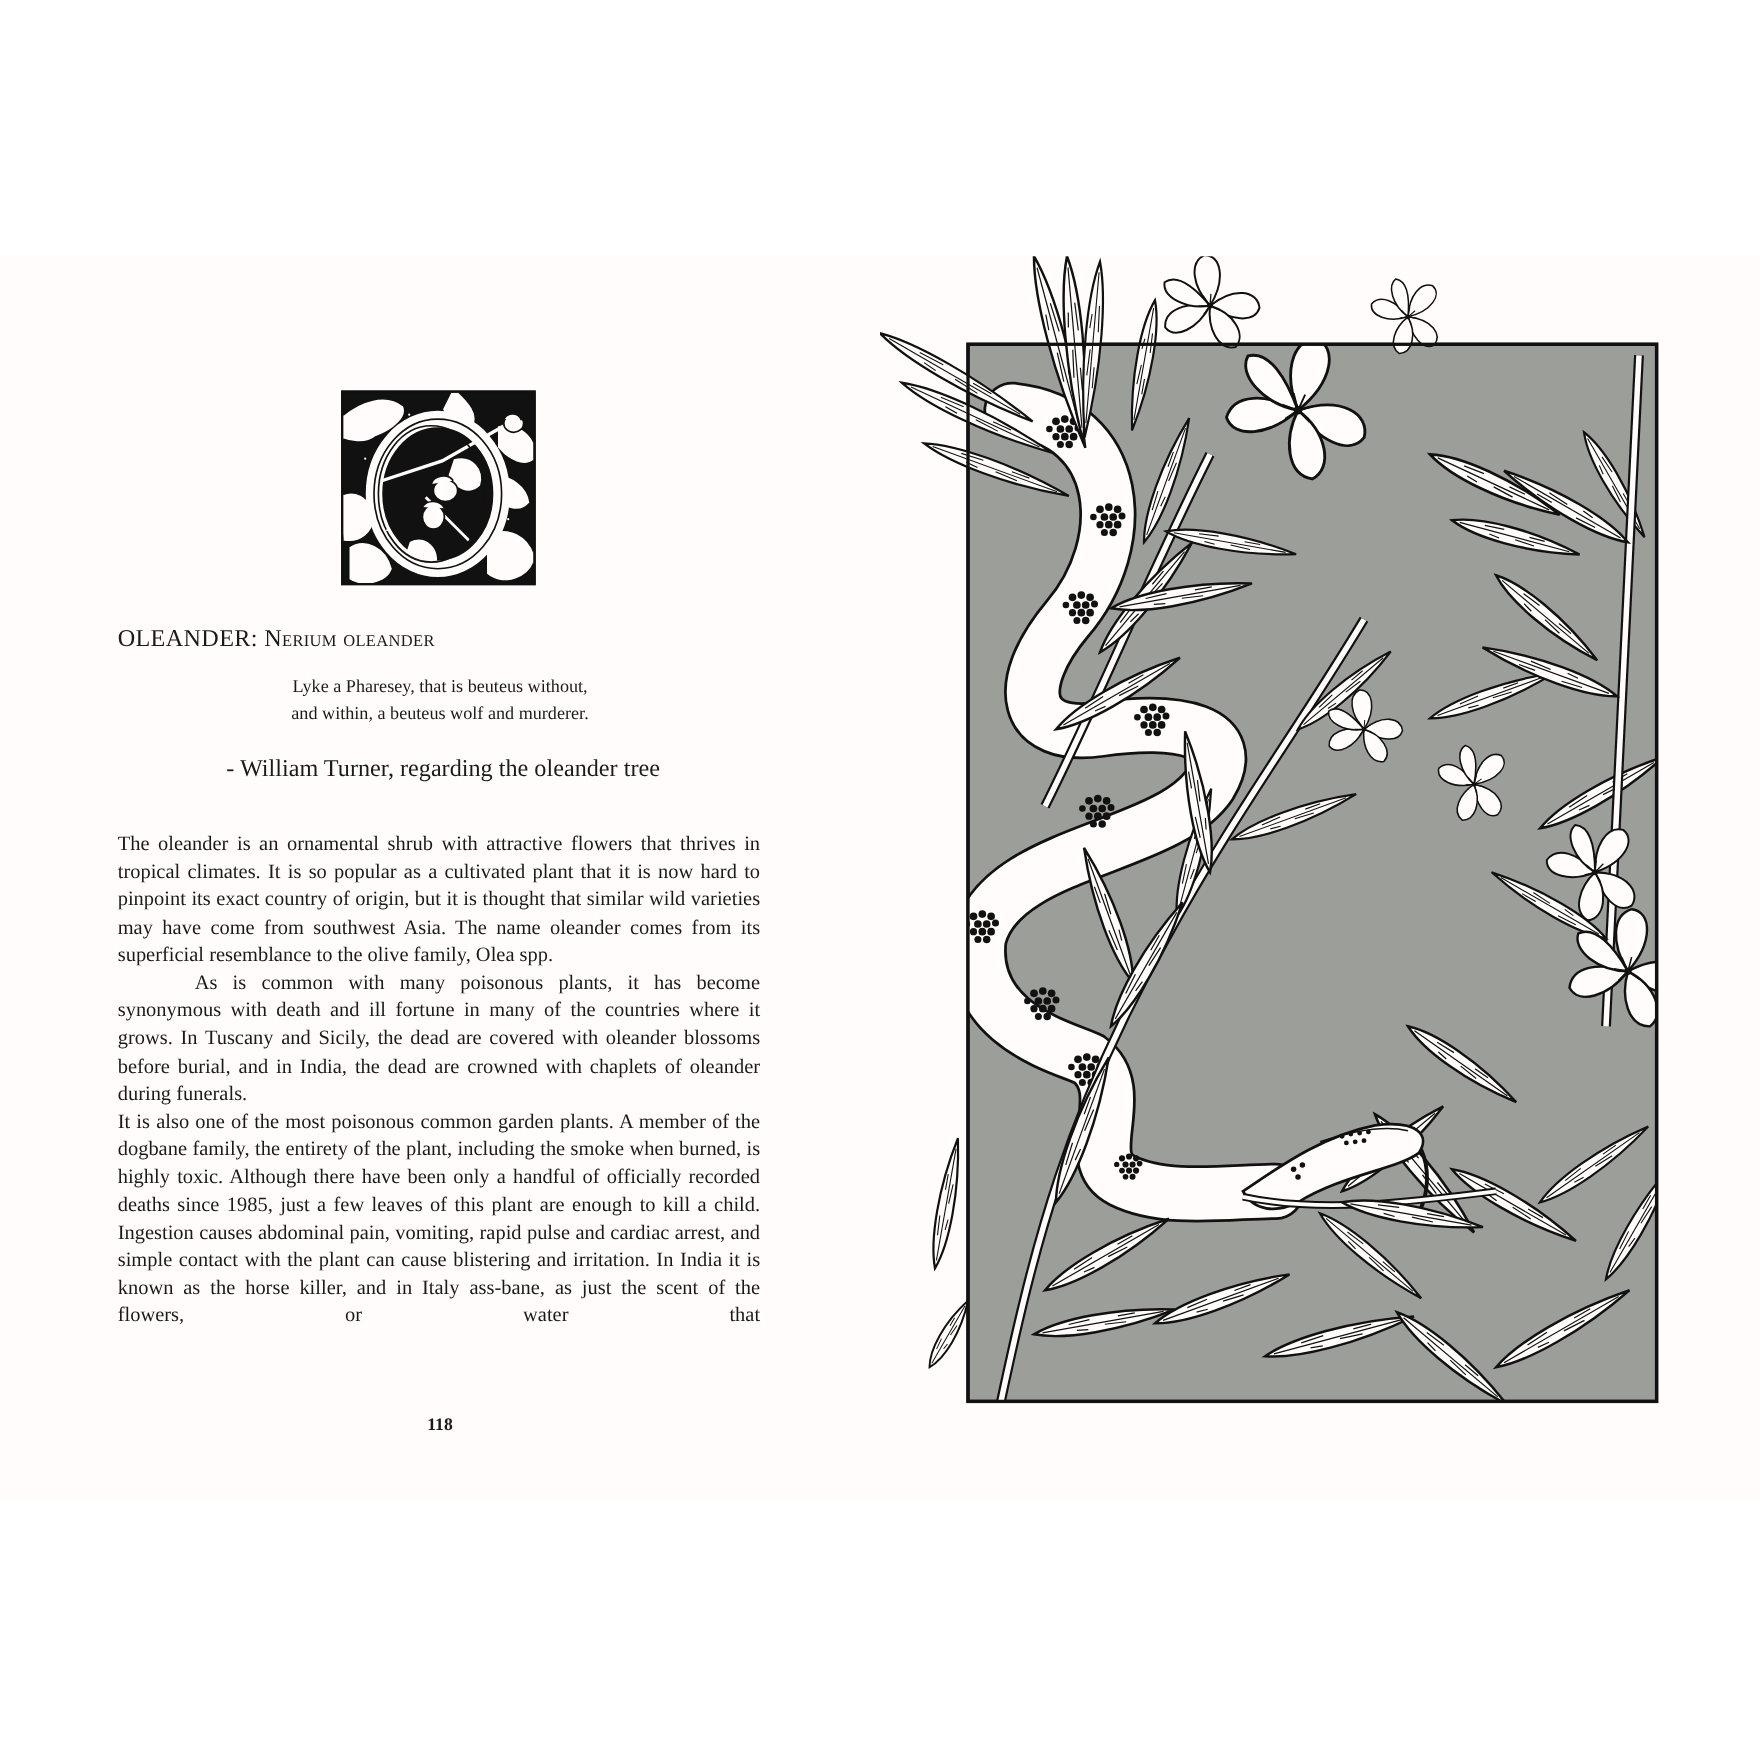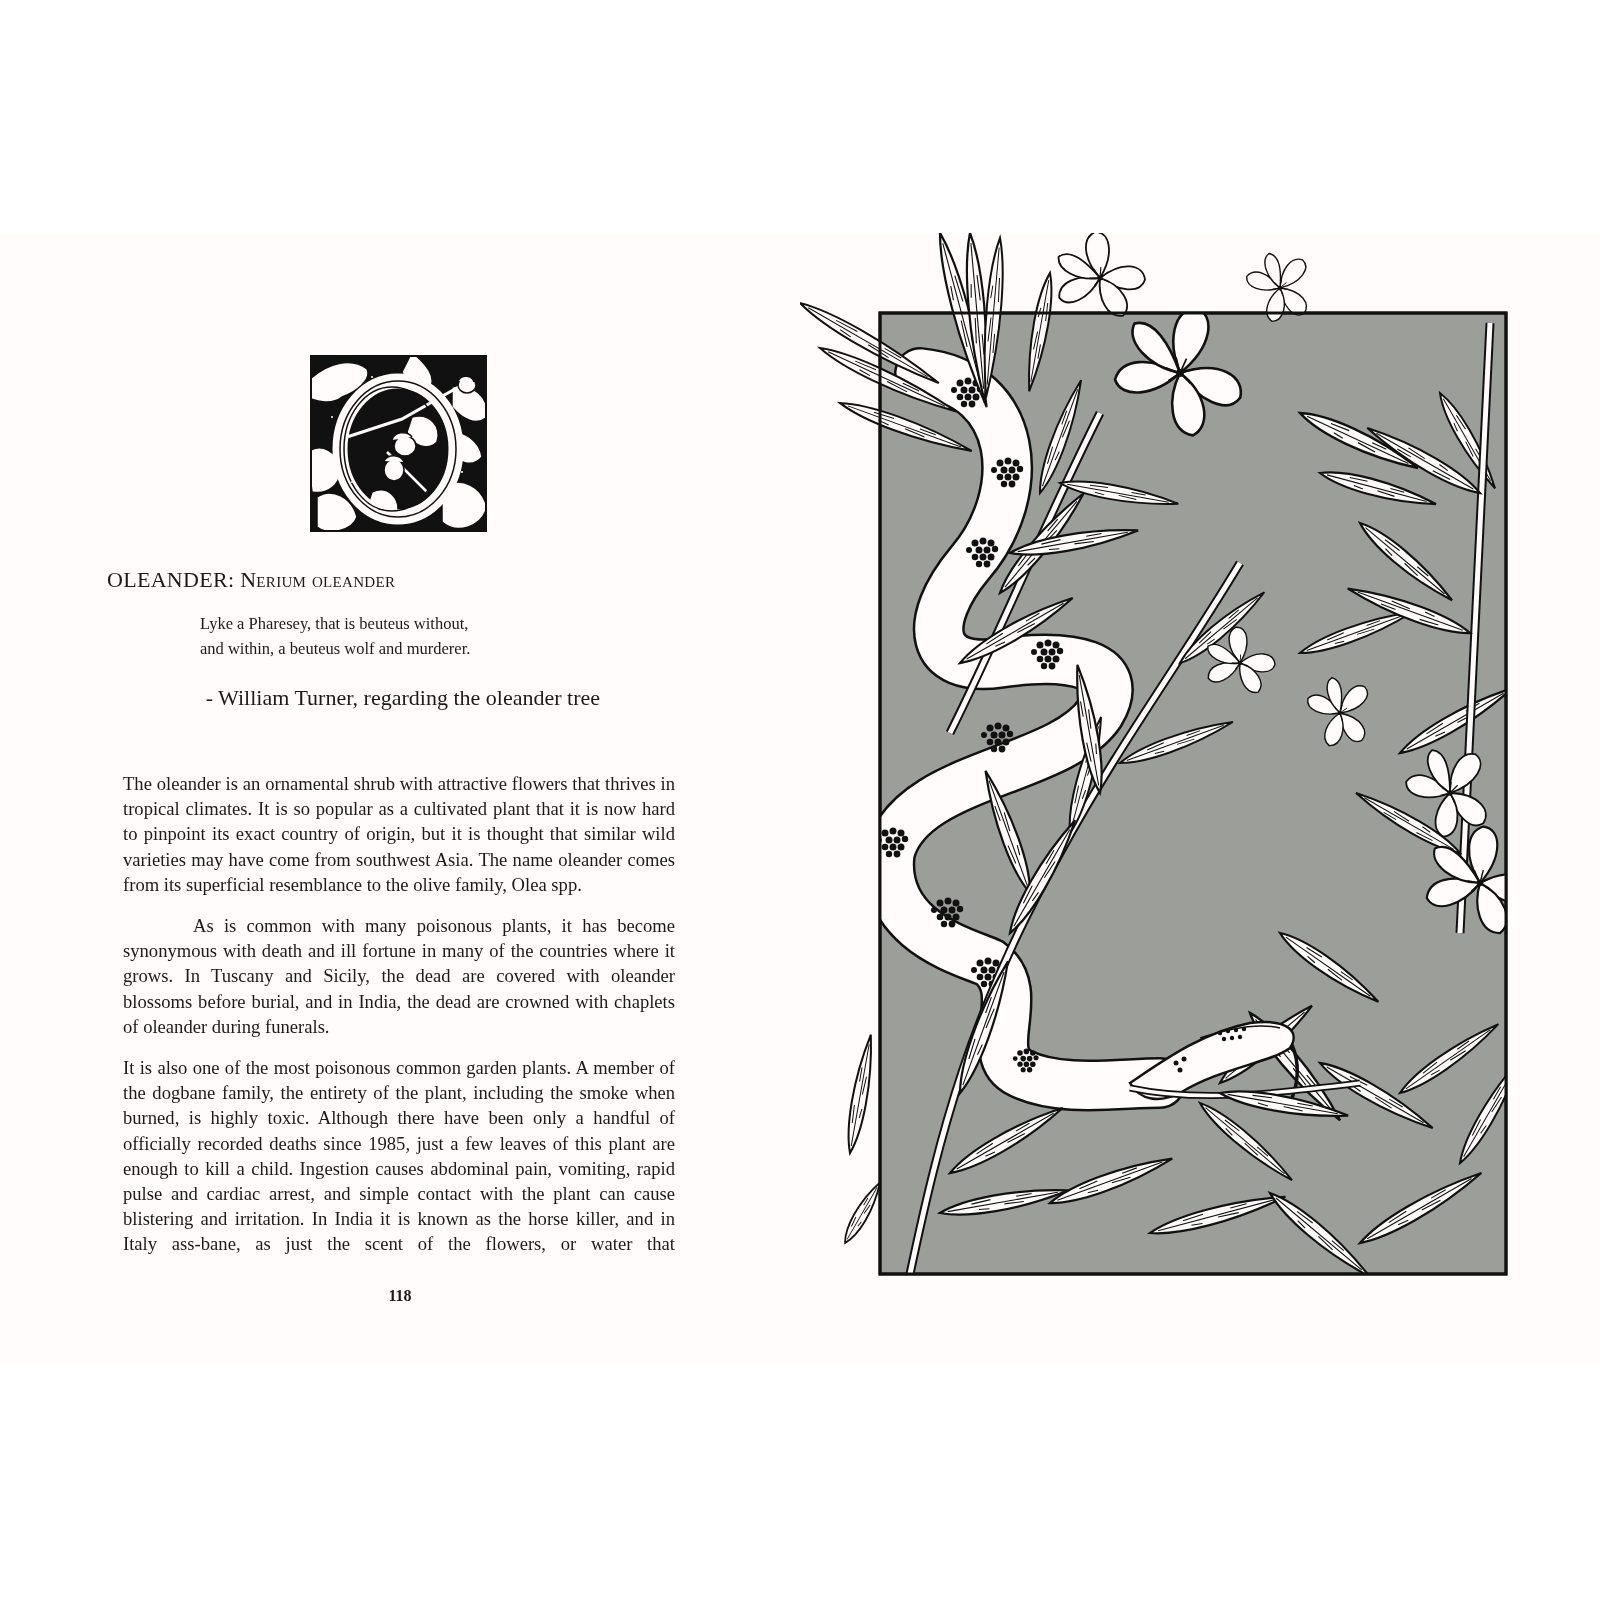--- a/index.html
+++ b/index.html
@@ -22,34 +22,34 @@
   .dropcap svg { display: block; }
 
   .heading {
     position: absolute; left: 107px; top: 334px; font-size: 22px; letter-spacing: 0.3px;
     font-family: "Liberation Serif", "DejaVu Serif", serif; color: #1a1a1a; white-space: nowrap;
   }
   .heading .main { font-size: 22px; }
   .heading .sci { font-variant: small-caps; font-size: 22px; }
 
   .epigraph {
-    position: absolute; left: 200px; width: 400px; top: 378px; 
+    position: absolute; left: 200px; width: 400px; top: 378px; text-align: center;
     font-size: 16.5px; line-height: 25px; color: #1a1a1a;
   }
   .attribution {
     position: absolute; left: 200px; width: 400px; top: 452px; text-align: right;
     font-size: 22px; color: #1a1a1a;
   }
 
   .body-text {
     position: absolute; left: 107px; top: 522px; width: 584px;
     font-size: 18.6px; line-height: 25.2px; text-align: justify; color: #1a1a1a;
     font-family: "Liberation Serif", "DejaVu Serif", serif;
   }
-  .body-text p { margin: 16px; text-align: justify; text-align-last: left; }
+  .body-text p { margin: 0; text-align: justify; text-align-last: left; }
   .body-text p.indent { text-indent: 70px; }
   .body-text p.last { text-align-last: justify; }
 
   .page-number {
     position: absolute; left: 370px; top: 1054px; width: 60px; text-align: center;
     font-size: 16px; font-weight: bold; color: #1a1a1a;
   }
 
   .illustration { position: absolute; left: 0; top: 0; width: 800px; height: 1132px; }
 </style>

